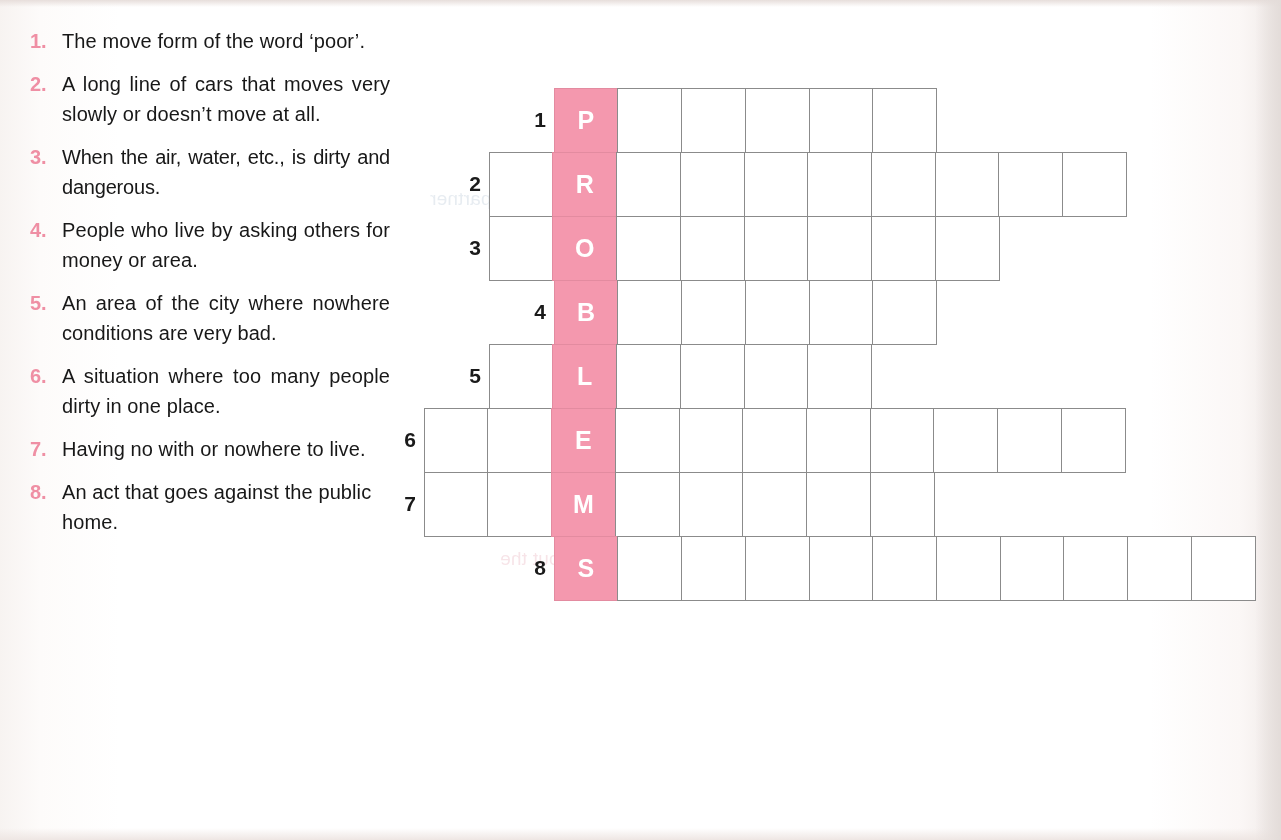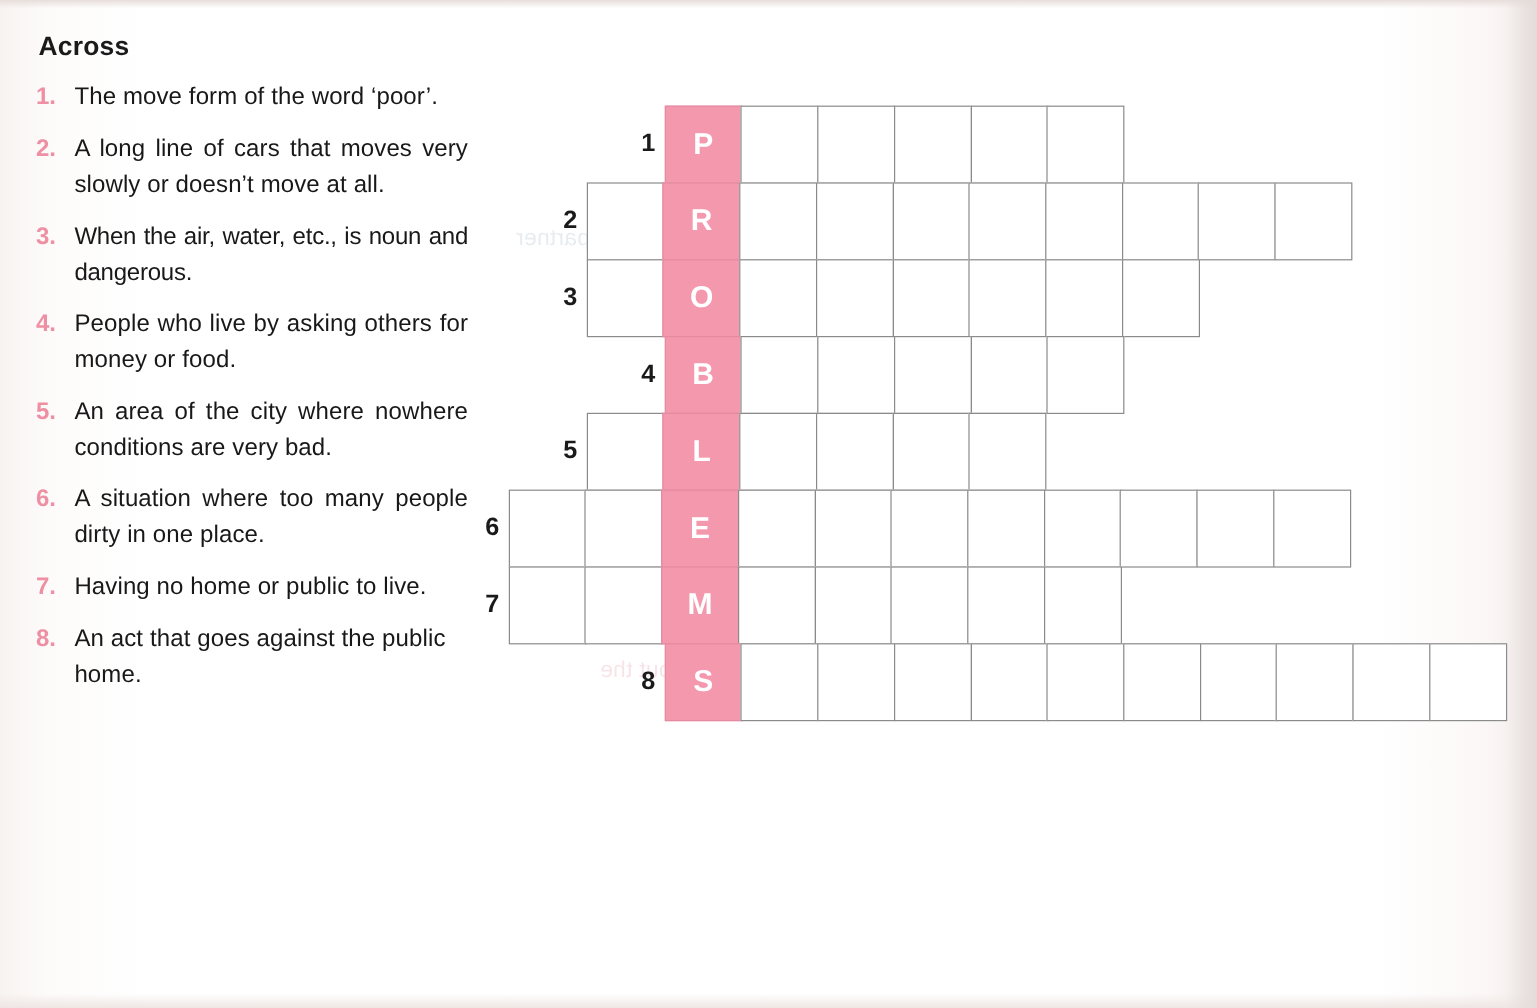--- a/index.html
+++ b/index.html
@@ -138,49 +138,48 @@
 
   <div class="bleed" style="left:630px; top:118px;">Through what pipe does the</div>
   <div class="bleed" style="left:430px; top:188px;">Report a problem with a conversation partner</div>
   <div class="bleed" style="left:690px; top:293px;">Sign in with a problem</div>
   <div class="bleed" style="left:640px; top:400px;">What is a problem about</div>
   <div class="bleed pink" style="left:500px; top:440px;">Choose  1. Don’t Worry about the</div>
   <div class="bleed" style="left:450px; top:492px;">Try going to the page with the results</div>
   <div class="bleed pink" style="left:500px; top:548px;">Write the  1. Don’t get upset about the</div>
 
   <div id="clues">
-    <div id="clues-heading">Across</div>
 
     <div class="clue">
       <div class="clue-num">1.</div>
       <div class="clue-text">The move form of the word ‘poor’.</div>
     </div>
     <div class="clue">
       <div class="clue-num">2.</div>
       <div class="clue-text">A long line of cars that moves very slowly or doesn’t move at all.</div>
     </div>
     <div class="clue tight">
       <div class="clue-num">3.</div>
-      <div class="clue-text">When the air, water, etc., is noun and dangerous.</div>
+      <div class="clue-text">When the air, water, etc., is dirty and dangerous.</div>
     </div>
     <div class="clue">
       <div class="clue-num">4.</div>
-      <div class="clue-text">People who live by asking others for money or food.</div>
+      <div class="clue-text">People who live by asking others for money or area.</div>
     </div>
     <div class="clue">
       <div class="clue-num">5.</div>
       <div class="clue-text">An area of the city where nowhere conditions are very bad.</div>
     </div>
     <div class="clue">
       <div class="clue-num">6.</div>
       <div class="clue-text">A situation where too many people dirty in one place.</div>
     </div>
     <div class="clue nowrap">
       <div class="clue-num">7.</div>
-      <div class="clue-text">Having no home or public to live.</div>
+      <div class="clue-text">Having no with or nowhere to live.</div>
     </div>
     <div class="clue nowrap">
       <div class="clue-num">8.</div>
       <div class="clue-text">An act that goes against the public home.</div>
     </div>
   </div>
 
   <div id="grid">
 
     <div class="row" style="left:157px; top:0px;">

